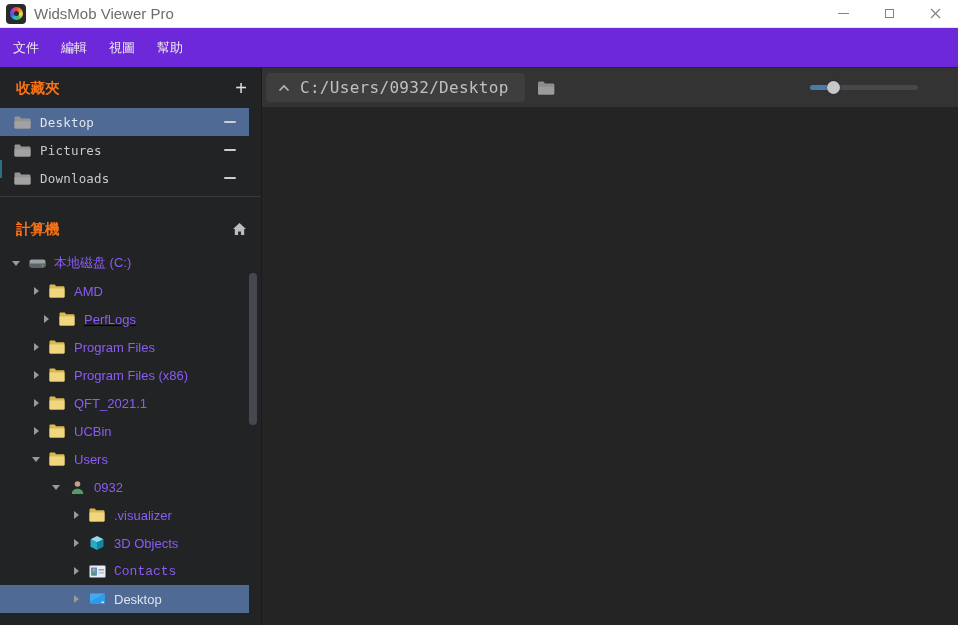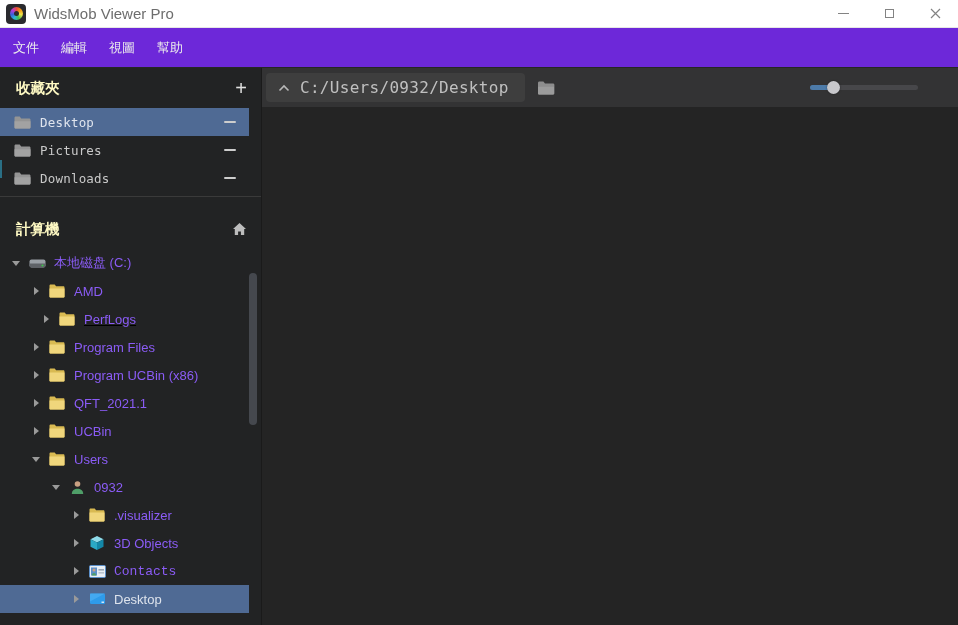--- a/index.html
+++ b/index.html
@@ -28,21 +28,21 @@
              padding-left:10px; gap:16px; flex:none; border-bottom:1px solid #262626; }
   .menu-item { color:#ececec; font-size:13px; padding:0 3px; cursor:default; }
 
   
   .main { flex:1; display:flex; min-height:0; }
 
   
   .sidebar { width:262px; flex:none; background:#222324; position:relative;
              border-right:1px solid #1a1a1a; }
   .side-header { height:40px; display:flex; align-items:center; padding:0 14px 0 16px; }
-  .side-header .htitle { color:#fef9c3; font-size:14.5px; font-weight:bold; }
+  .side-header .htitle { color:#f97316; font-size:14.5px; font-weight:bold; }
   .add-btn { margin-left:auto; background:none; border:none; color:#e0e0e0;
              font-size:20px; font-weight:200; line-height:1; cursor:pointer; }
   .home-btn { margin-left:auto; background:none; border:none; cursor:pointer;
               display:flex; align-items:center; }
 
   .fav-row { height:28px; display:flex; align-items:center; padding-left:14px;
              margin-right:12px; cursor:default; }
   .fav-row .ficon { width:17px; display:flex; margin-right:9px; }
   .fav-row .flabel { font-family:"DejaVu Sans Mono", monospace; font-size:12.5px;
                      color:#c9c9c9; letter-spacing:0.2px; }
@@ -226,21 +226,21 @@
           <div class="tree-row" style="padding-left: 30px;">
             <span class="exp">
               <span class="tri-right"></span>
             </span>
             <span class="ticon">
               <svg width="16" height="14" viewBox="0 0 16 14">
                 <path d="M.5 1.6C.5.9 1 .4 1.7.4h4l1.4 1.8h7.2c.7 0 1.2.5 1.2 1.2v9c0 .7-.5 1.2-1.2 1.2H1.7c-.7 0-1.2-.5-1.2-1.2z" fill="#d9ba52"></path>
                 <path d="M.5 4.6h15v7.8c0 .7-.5 1.2-1.2 1.2H1.7c-.7 0-1.2-.5-1.2-1.2z" fill="#f0d67c"></path>
               </svg>
             </span>
-            <span class="tlabel">Program UCBin (x86)</span>
+            <span class="tlabel">Program Files (x86)</span>
           </div>
           <div class="tree-row" style="padding-left: 30px;">
             <span class="exp">
               <span class="tri-right"></span>
             </span>
             <span class="ticon">
               <svg width="16" height="14" viewBox="0 0 16 14">
                 <path d="M.5 1.6C.5.9 1 .4 1.7.4h4l1.4 1.8h7.2c.7 0 1.2.5 1.2 1.2v9c0 .7-.5 1.2-1.2 1.2H1.7c-.7 0-1.2-.5-1.2-1.2z" fill="#d9ba52"></path>
                 <path d="M.5 4.6h15v7.8c0 .7-.5 1.2-1.2 1.2H1.7c-.7 0-1.2-.5-1.2-1.2z" fill="#f0d67c"></path>
               </svg>

